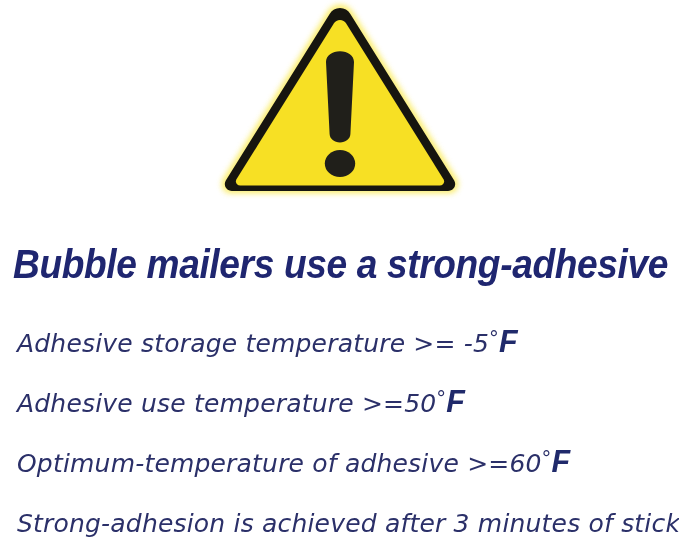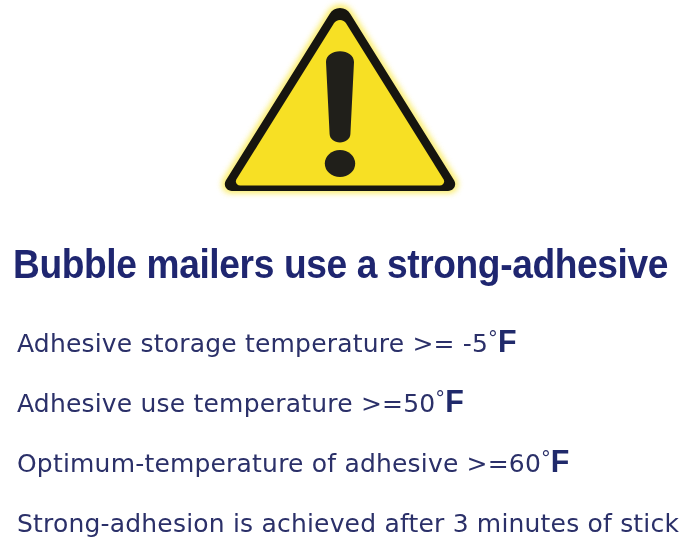--- a/index.html
+++ b/index.html
@@ -13,20 +13,21 @@
     overflow: hidden;
     font-family: "DejaVu Sans", sans-serif;
     position: relative;
   }
 
   #page {
     position: relative;
     width: 679px;
     height: 553px;
     background: #ffffff;
+    font-style: italic;
   }
 
   
   #warning-icon-wrap {
     position: absolute;
     left: 215px;
     top: 0px;
     width: 250px;
     height: 200px;
   }

